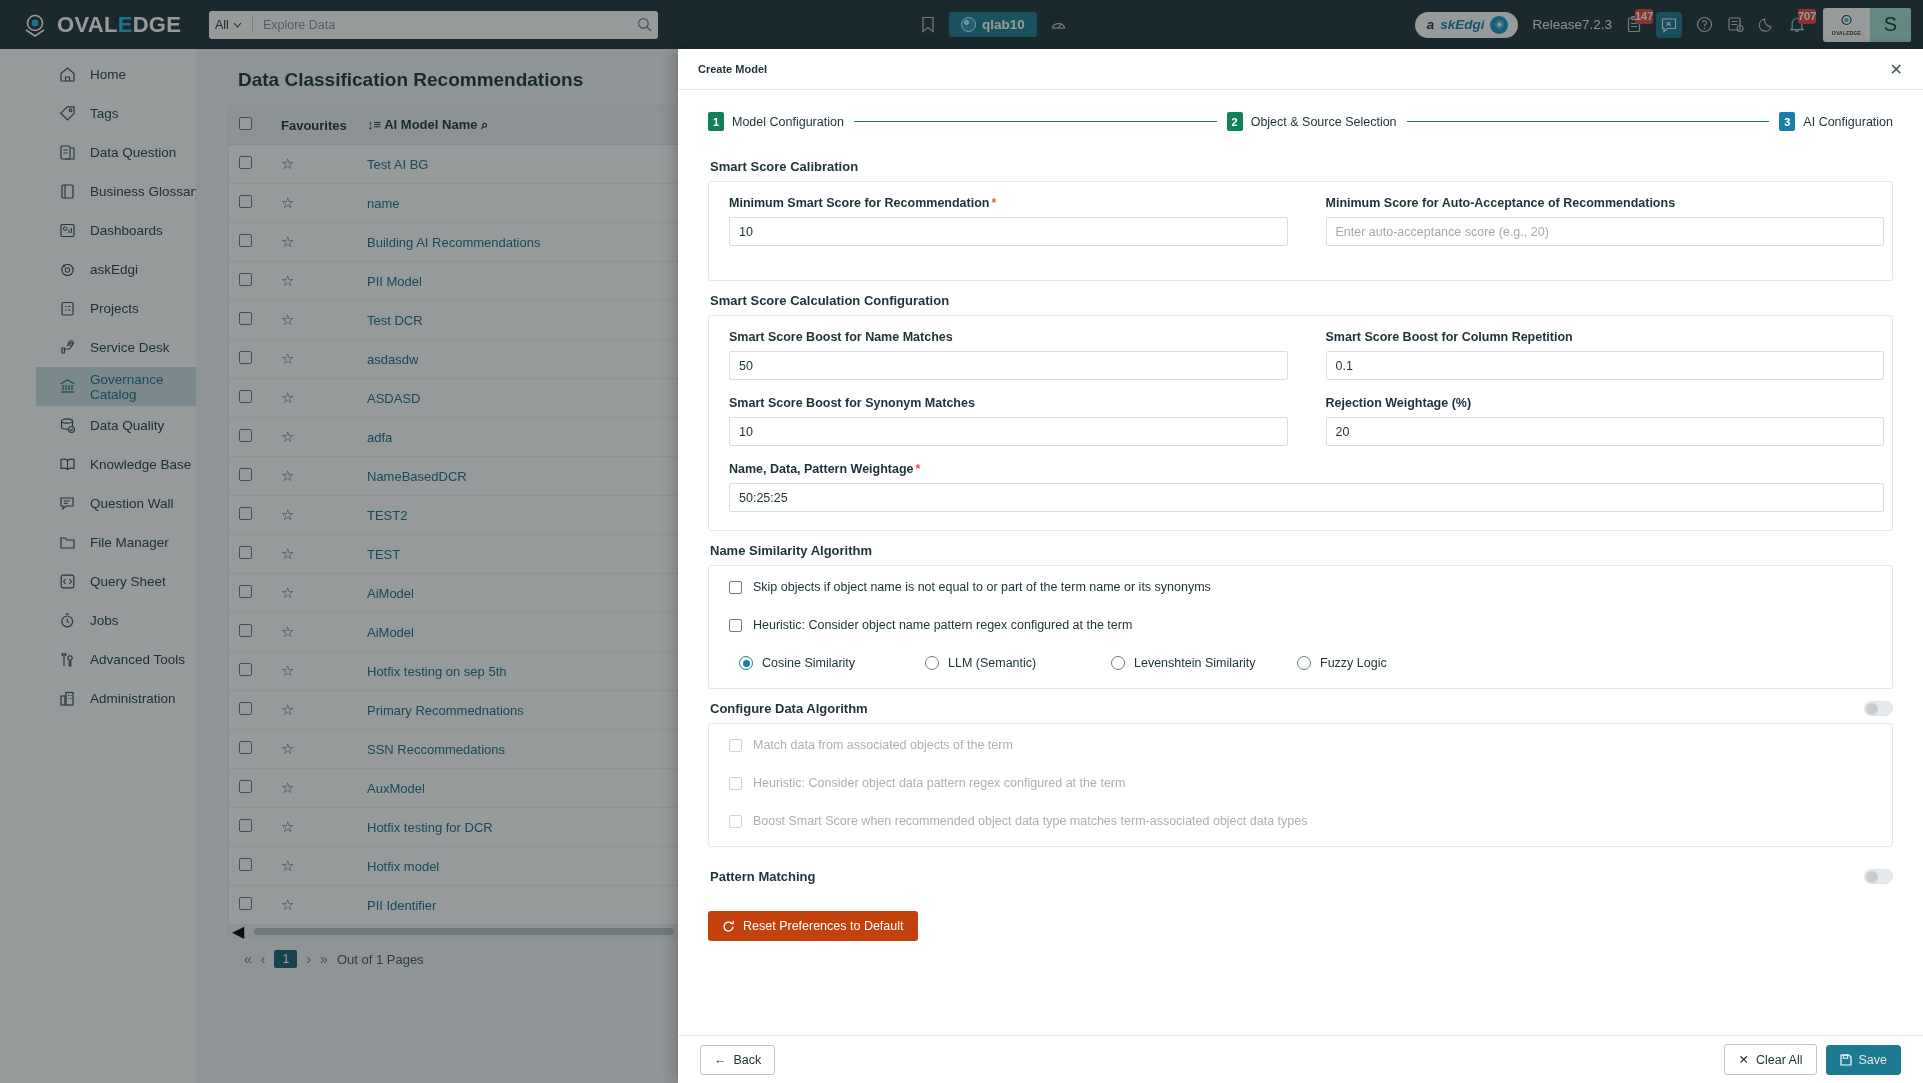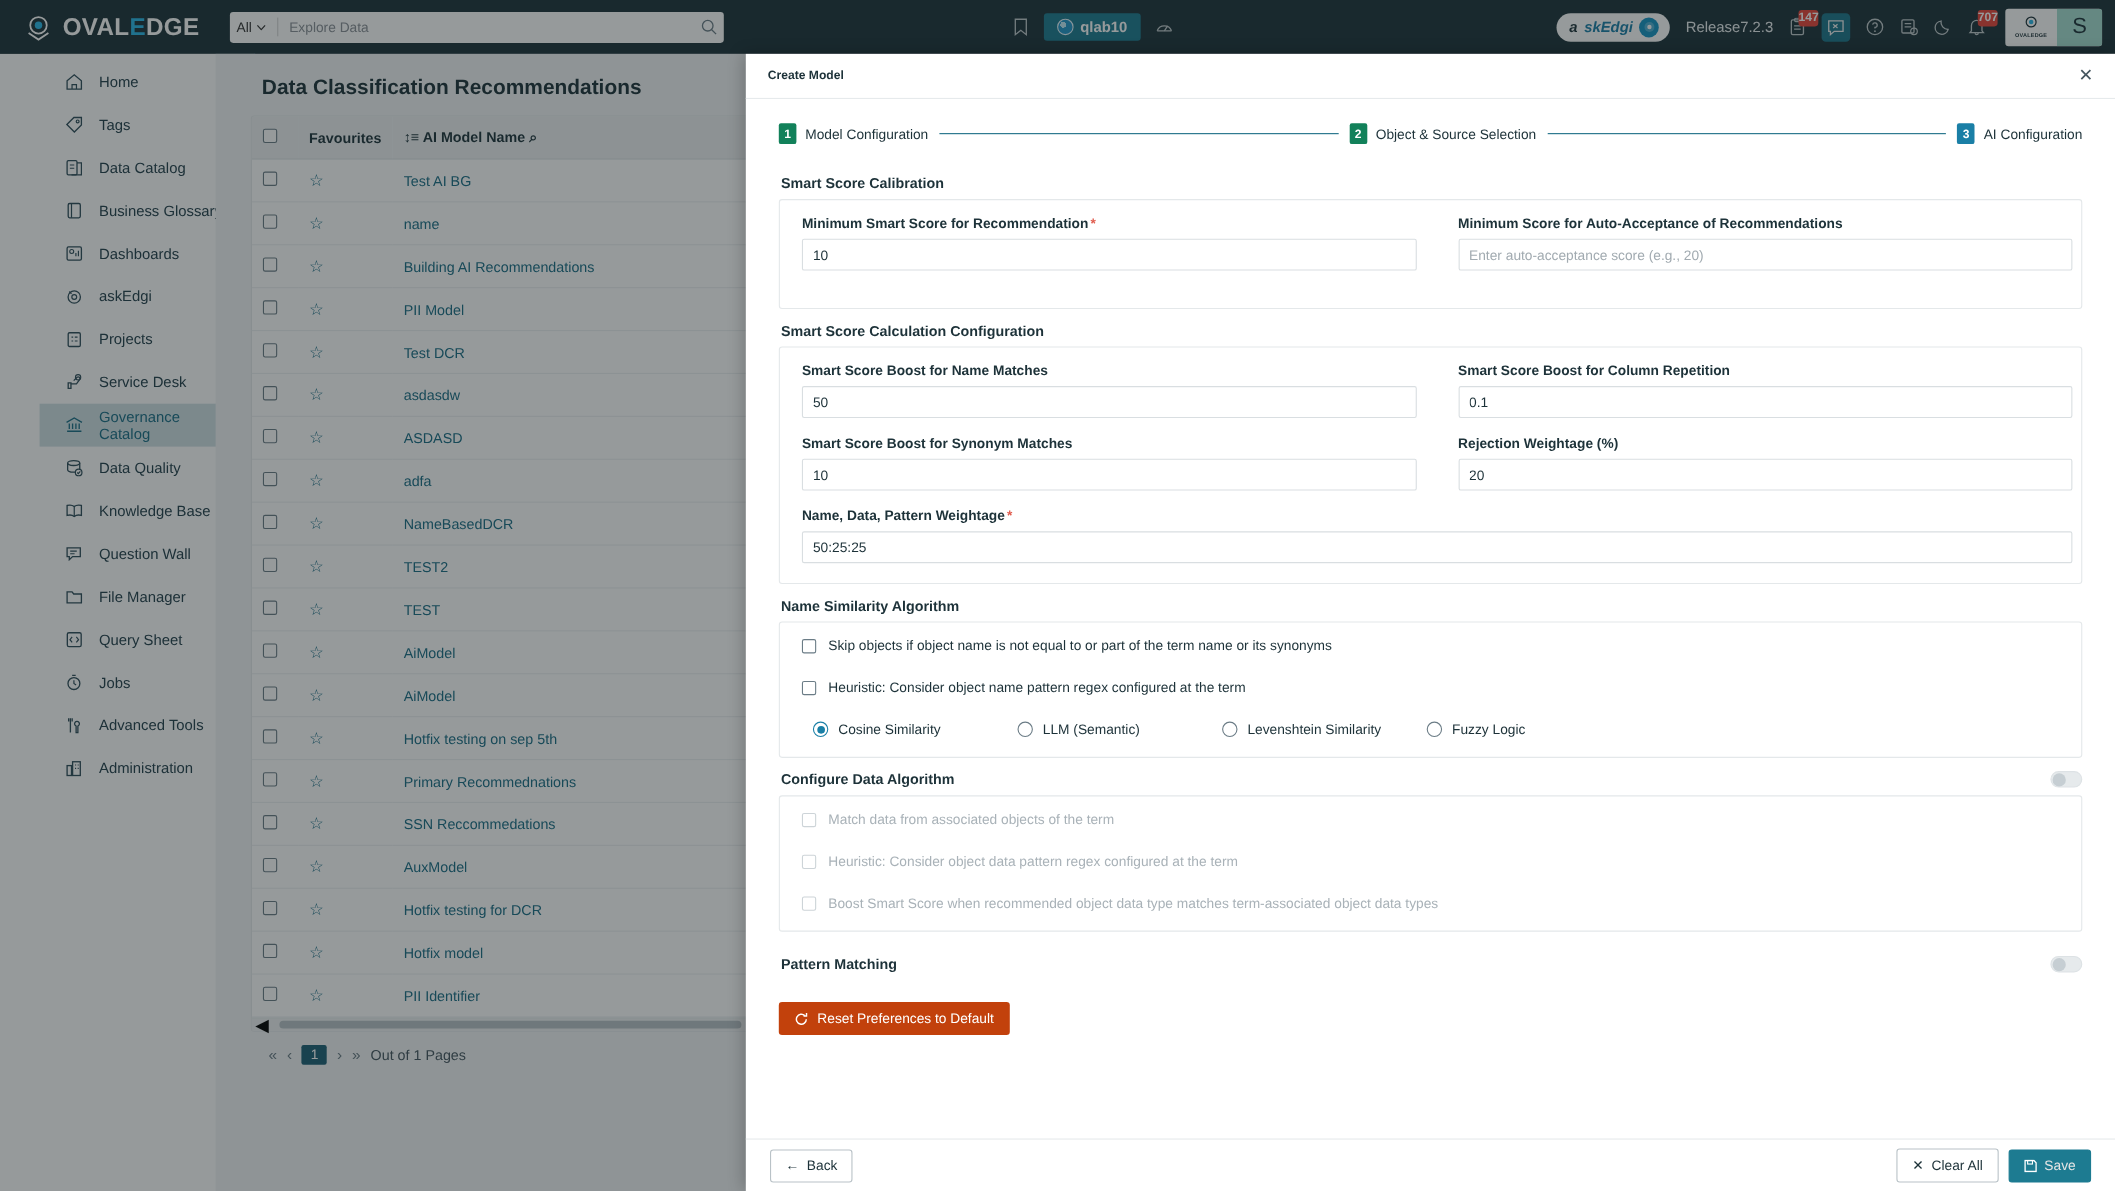--- a/index.html
+++ b/index.html
@@ -339,21 +339,21 @@
       <span class="lbl">Tags</span>
     </div>
     <div class="side-item">
       <span class="ic">
           <svg width="17" height="17" viewBox="0 0 17 17">
             <rect x="2" y="2" width="9" height="13" rx="1.2" fill="none" stroke="currentColor" stroke-width="1.2"></rect>
             <path d="M11 4 h4 v11 h-9" fill="none" stroke="currentColor" stroke-width="1.1"></path>
             <path d="M4.5 6 h4 M4.5 9 h4" stroke="currentColor" stroke-width="1"></path>
           </svg>
         </span>
-      <span class="lbl">Data Catalog</span>
+      <span class="lbl">Data Question</span>
     </div>
     <div class="side-item">
       <span class="ic">
           <svg width="17" height="17" viewBox="0 0 17 17">
             <rect x="3" y="2" width="11" height="13" rx="1.3" fill="none" stroke="currentColor" stroke-width="1.2"></rect>
             <path d="M6 2 v13" stroke="currentColor" stroke-width="1.1"></path>
           </svg>
         </span>
       <span class="lbl">Business Glossary</span>
     </div>

